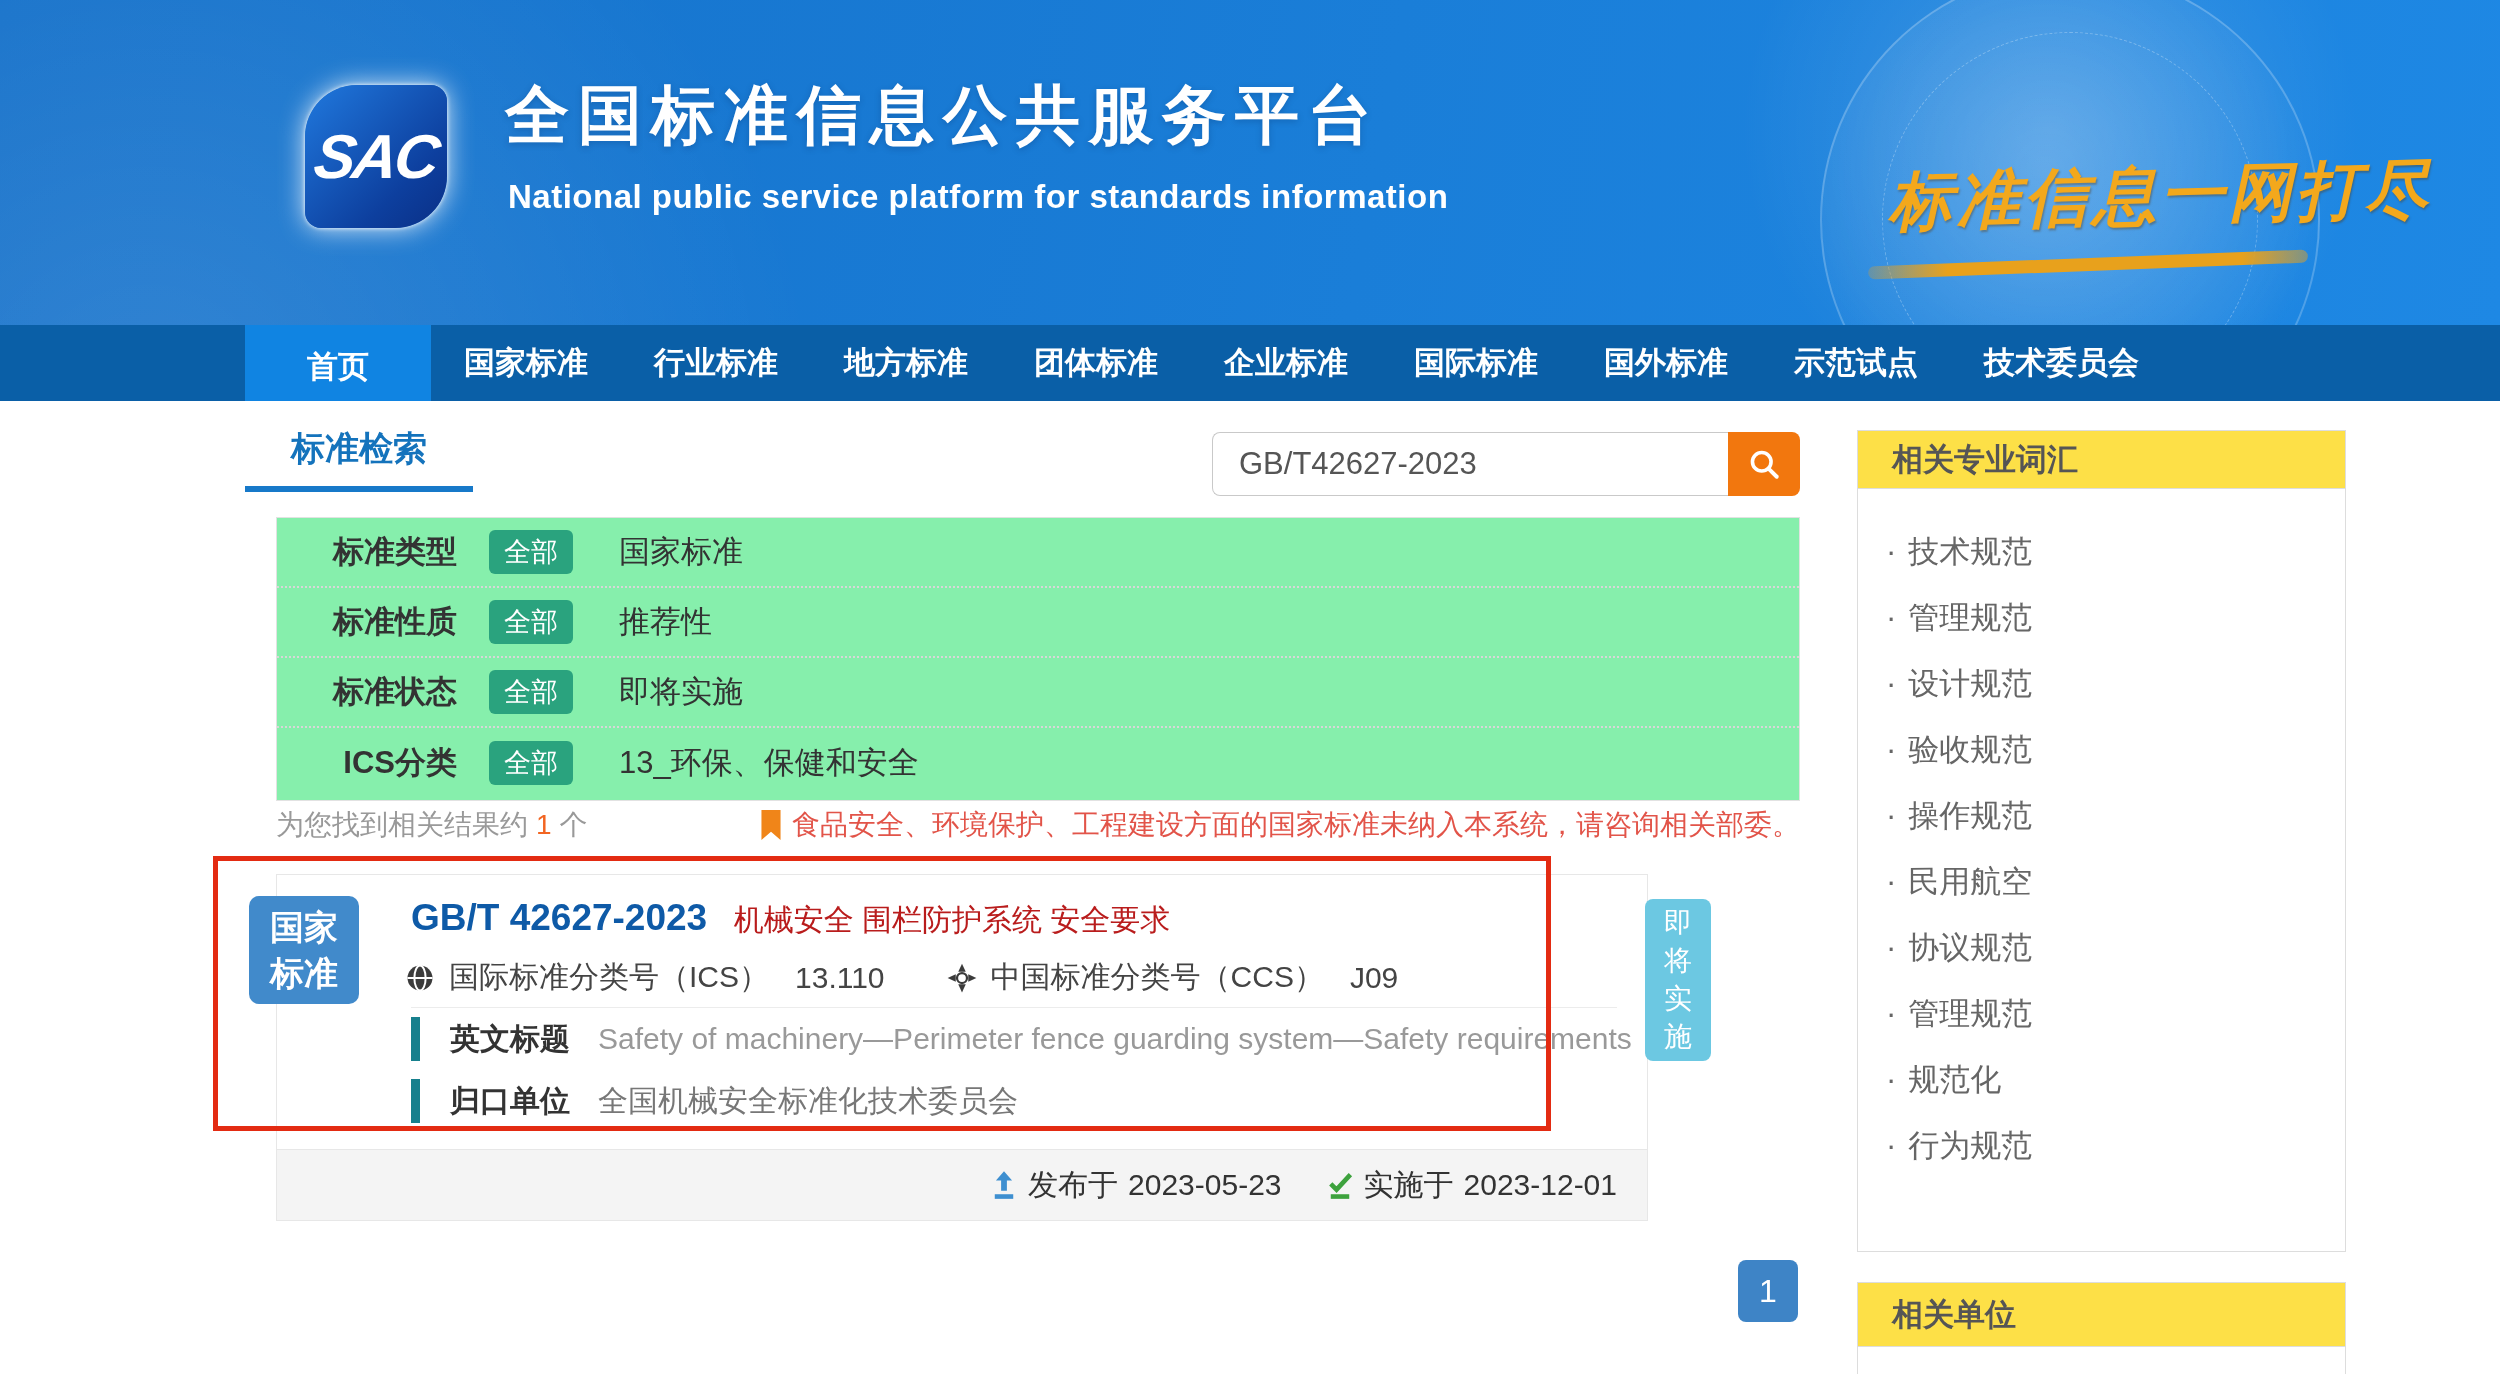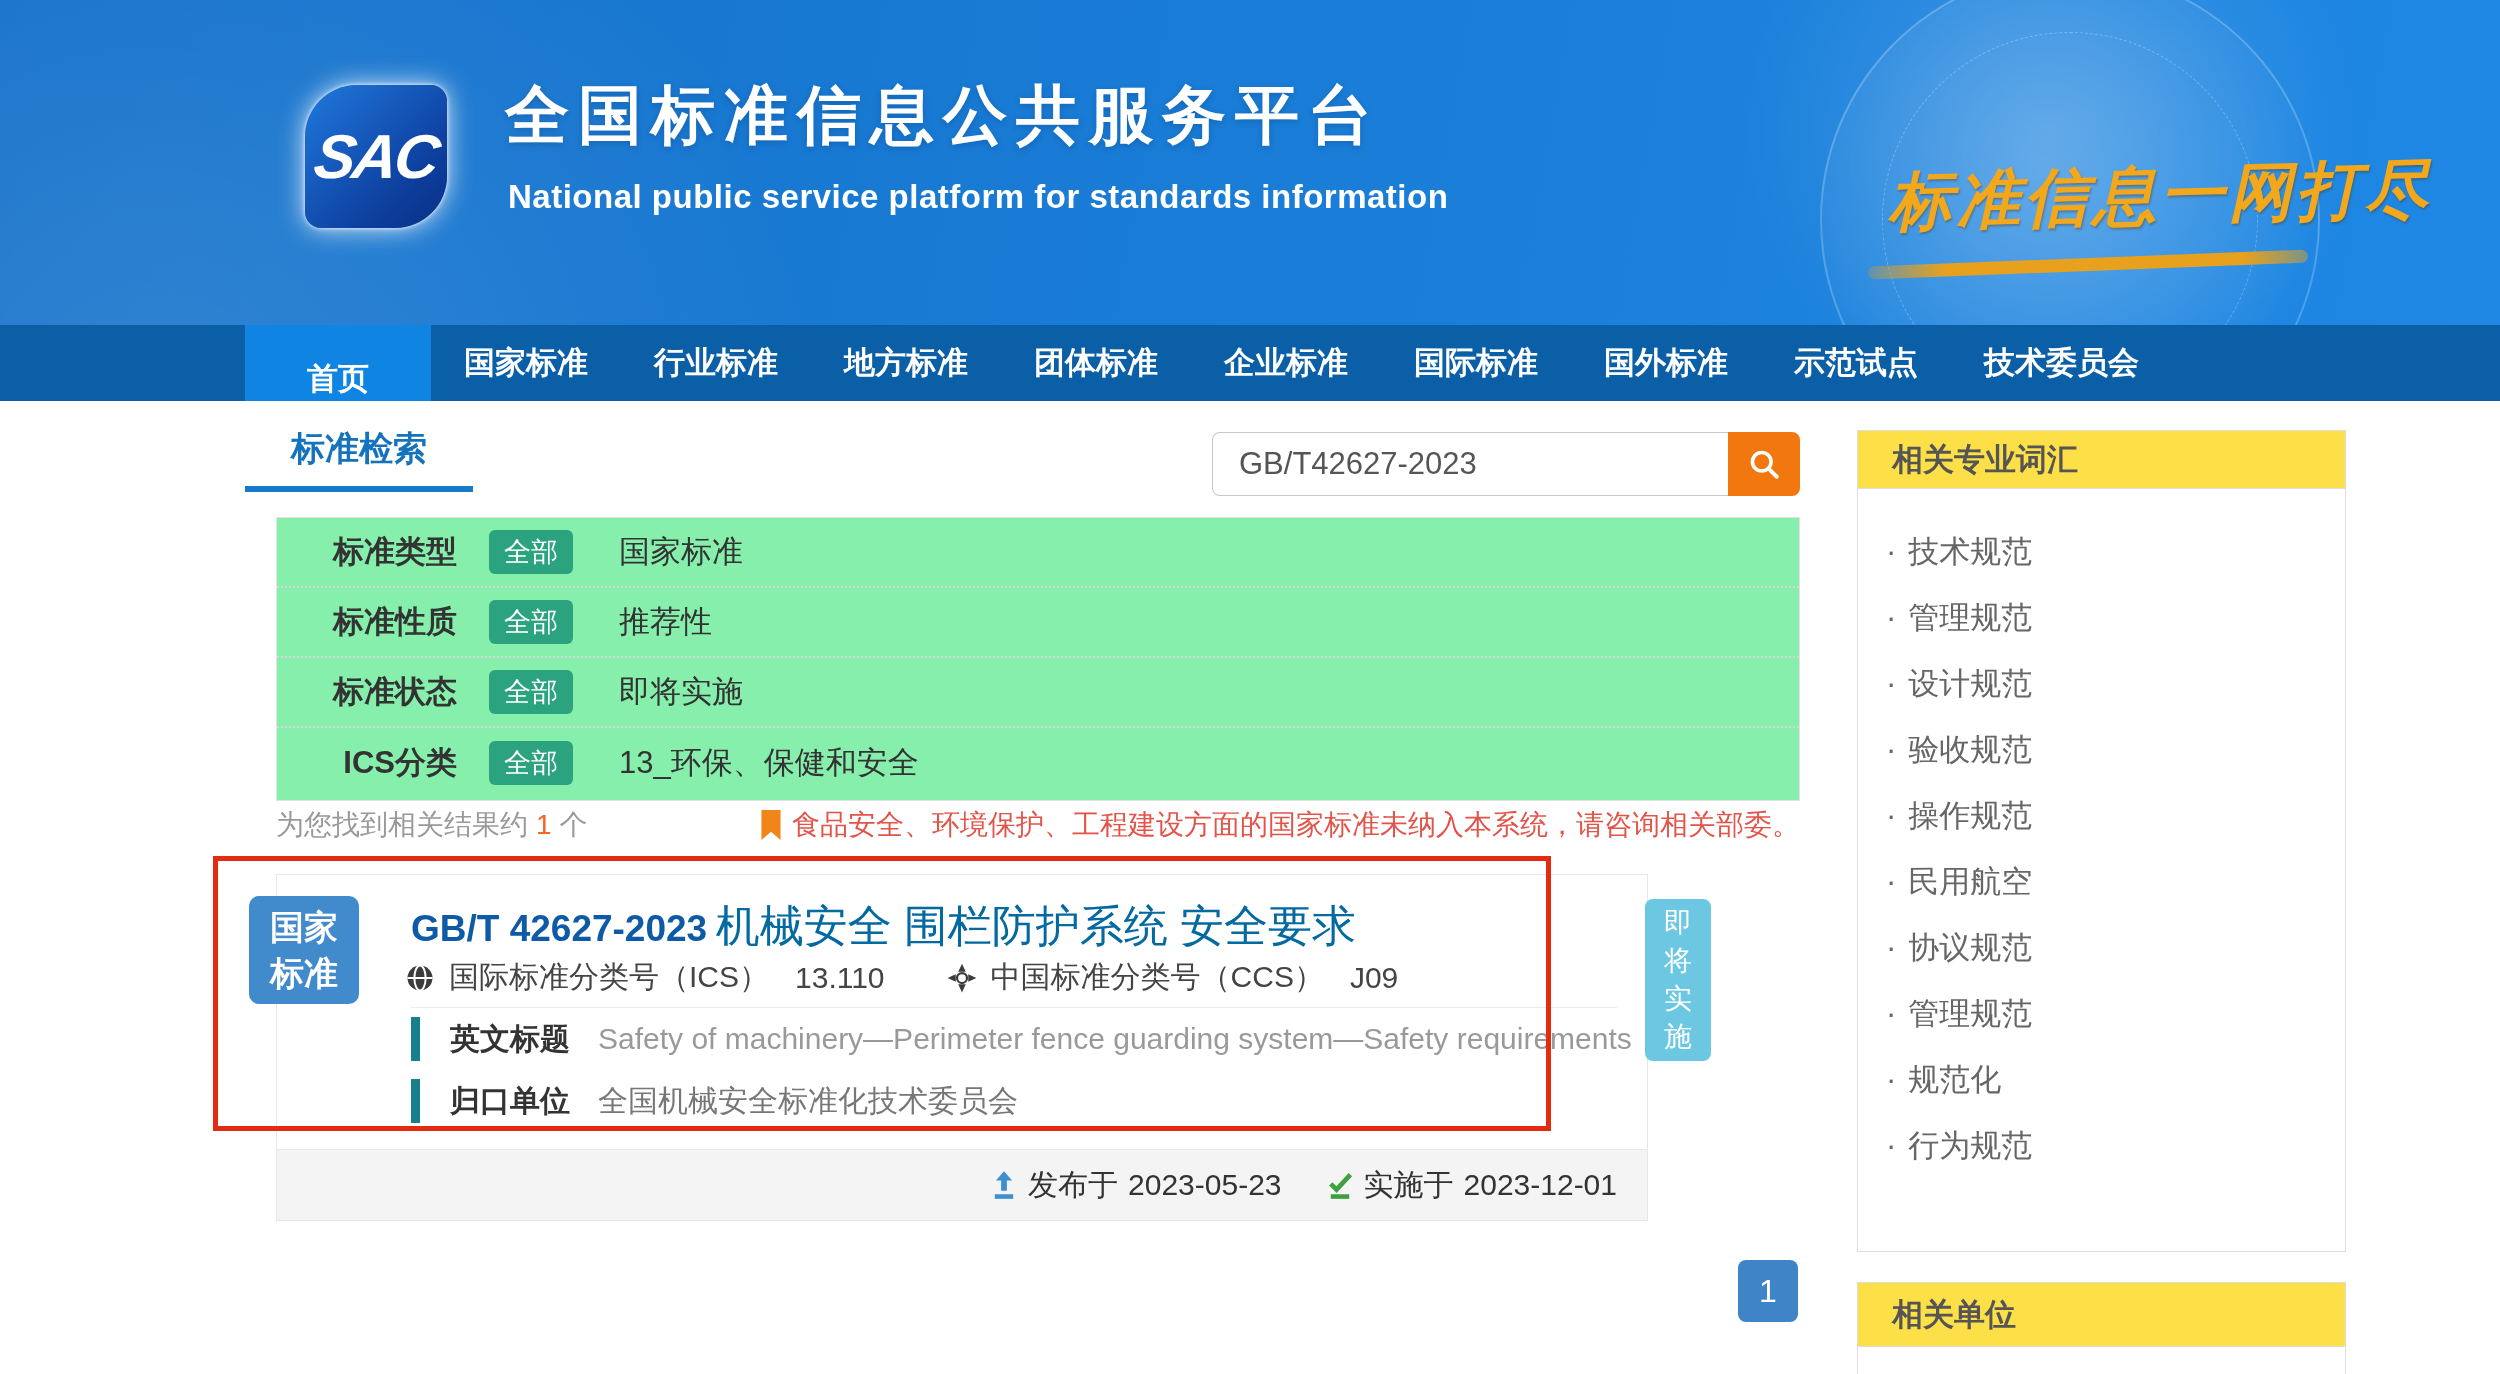--- a/index.html
+++ b/index.html
@@ -58,21 +58,21 @@
 
   
   .nav{
     position:absolute; left:0; top:325px; width:2500px; height:76px; background:#0a5fa7;
     display:flex; padding-left:245px;
   }
   .nav-item{
     color:#fff; font-size:31px; font-weight:bold; line-height:76px; padding:0 33px;
     white-space:nowrap; cursor:pointer;
   }
-  .nav-item.home{ padding:16px 62px; }
+  .nav-item.home{ padding:4px 62px; }
   .nav-item.active{ background:#1084e2; }
 
   
   .tab-retrieval{
     position:absolute; left:245px; top:420px; width:228px; height:72px; text-align:center;
     font-size:34px; font-weight:bold; color:#1473bc; line-height:56px;
     border-bottom:6px solid #1779c9; cursor:pointer;
   }
   .search-wrap{
     position:absolute; left:1212px; top:432px; width:588px; height:64px; display:flex;
@@ -126,21 +126,21 @@
     background:#fff; border:1px solid #e7e7e7;
   }
   .type-badge{
     position:absolute; left:-28px; top:21px; width:110px; height:108px;
     background:#418acb; border-radius:10px; color:#fff; font-size:34px; font-weight:bold;
     display:flex; flex-direction:column; align-items:center; justify-content:center;
     line-height:46px; z-index:2;
   }
   .card-title{ position:absolute; left:134px; top:22px; white-space:nowrap; cursor:pointer; }
   .std-no{ font-size:37px; font-weight:bold; color:#0e5aa7; }
-  .std-name{ font-size:44px; color:#0369a1; margin-left:4px; }
+  .std-name{ font-size:30px; color:#b91c1c; margin-left:22px; }
   .status-badge{
     position:absolute; left:1368px; top:24px; background:#6cc8e2; color:#fff;
     font-size:28px; padding:5px 19px; border-radius:8px;
   }
   .meta-row{
     position:absolute; left:128px; top:82px; display:flex; align-items:center;
     font-size:30px; color:#444;
   }
   .meta-row svg{ margin-right:14px; }
   .meta-label{ }

